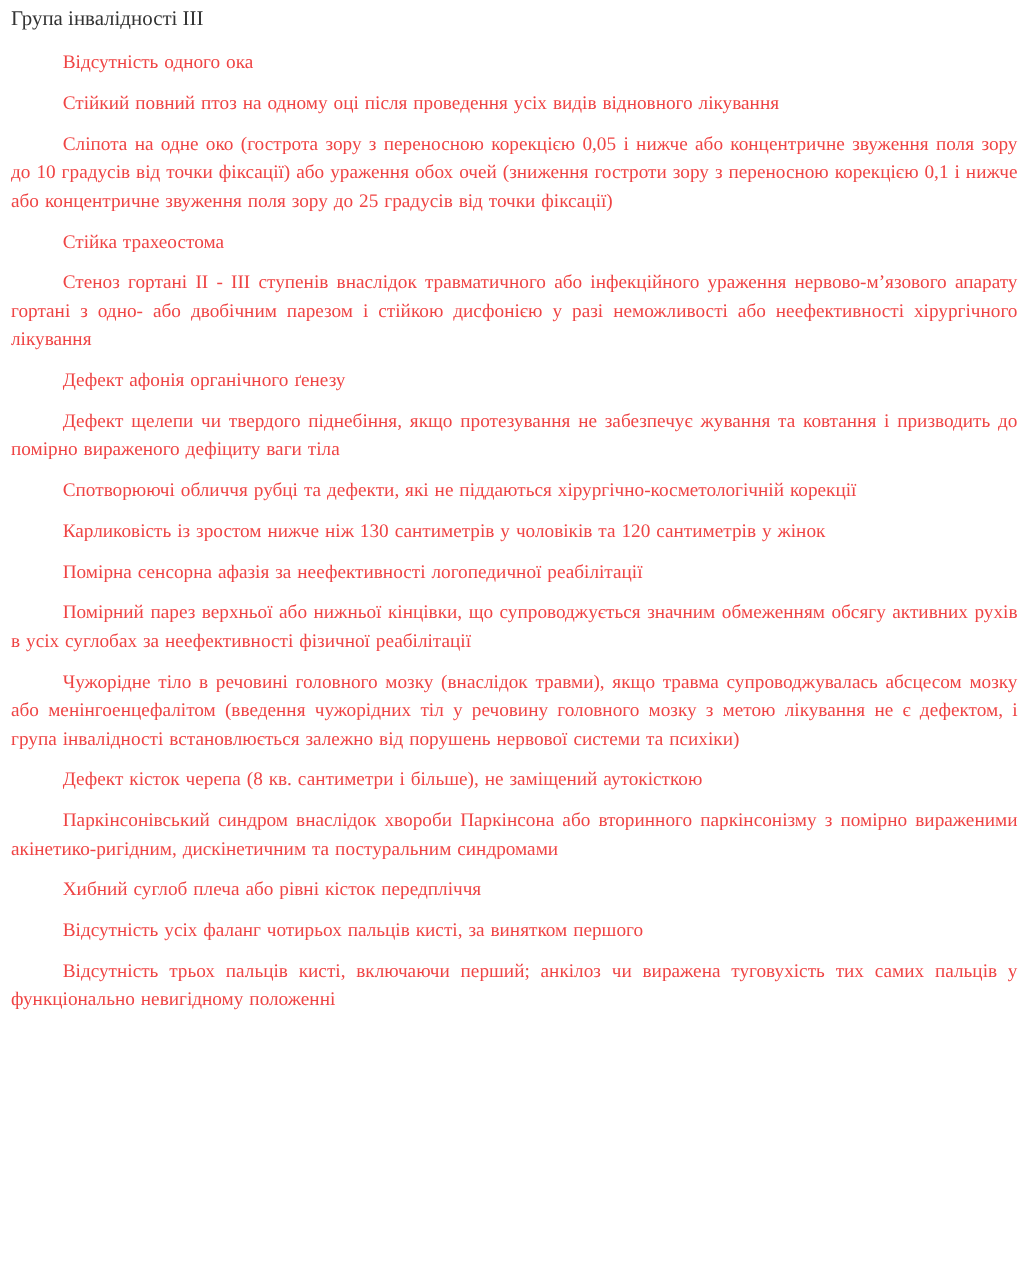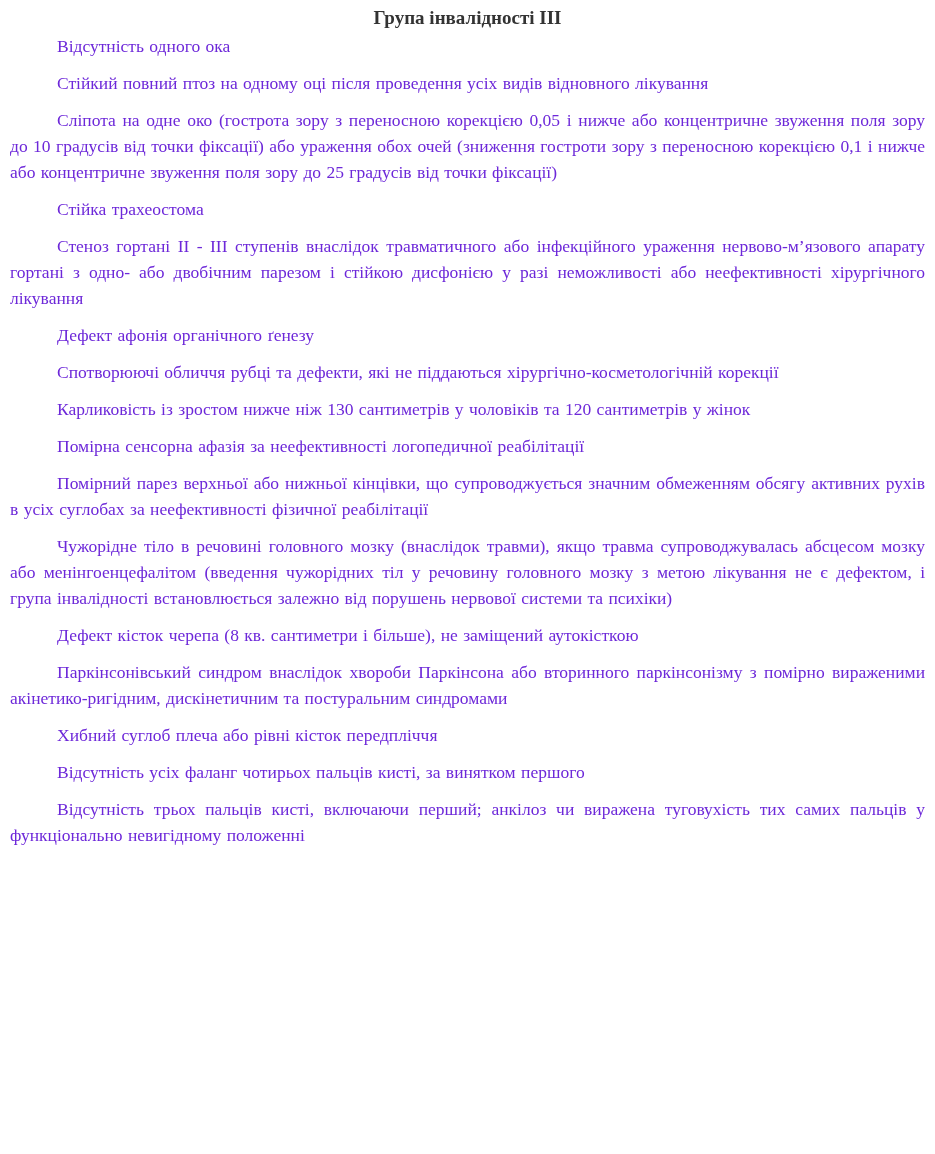--- a/index.html
+++ b/index.html
@@ -12,50 +12,50 @@
     width: 935px;
     min-height: 1154px;
     box-sizing: border-box;
     padding: 7px 10px 10px 10px;
     background: #ffffff;
     color: #333333;
     font-family: "Liberation Serif", "DejaVu Serif", serif;
   }
   .doc-title {
     font-size: 19px;
-    font-weight: bold;
-    text-align: center;
-    margin: 0 0 4px 0;
+    font-weight: normal;
+    margin: 0 0 14px 0;
     color: #333333;
     font-family: "Liberation Serif", "DejaVu Serif", serif;
   }
   .para {
     font-size: 17.5px;
     line-height: 26px;
     text-align: justify;
     text-indent: 47px;
     margin: 0 0 11px 0;
-    color: #6d28d9;
+    color: #ef4444;
     word-spacing: 1px;
   }
   .para:last-child {
     margin-bottom: 0;
   }
 </style>
 </head>
 <body>
 
 <div class="page">
   <h1 class="doc-title">Група інвалідності III</h1>
   <p class="para">Відсутність одного ока</p>
   <p class="para">Стійкий повний птоз на одному оці після проведення усіх видів відновного лікування</p>
   <p class="para">Сліпота на одне око (гострота зору з переносною корекцією 0,05 і нижче або концентричне звуження поля зору до 10 градусів від точки фіксації) або ураження обох очей (зниження гостроти зору з переносною корекцією 0,1 і нижче або концентричне звуження поля зору до 25 градусів від точки фіксації)</p>
   <p class="para">Стійка трахеостома</p>
   <p class="para">Стеноз гортані II - III ступенів внаслідок травматичного або інфекційного ураження нервово-м’язового апарату гортані з одно- або двобічним парезом і стійкою дисфонією у разі неможливості або неефективності хірургічного лікування</p>
   <p class="para">Дефект афонія органічного ґенезу</p>
+  <p class="para">Дефект щелепи чи твердого піднебіння, якщо протезування не забезпечує жування та ковтання і призводить до помірно вираженого дефіциту ваги тіла</p>
   <p class="para">Спотворюючі обличчя рубці та дефекти, які не піддаються хірургічно-косметологічній корекції</p>
   <p class="para">Карликовість із зростом нижче ніж 130 сантиметрів у чоловіків та 120 сантиметрів у жінок</p>
   <p class="para">Помірна сенсорна афазія за неефективності логопедичної реабілітації</p>
   <p class="para">Помірний парез верхньої або нижньої кінцівки, що супроводжується значним обмеженням обсягу активних рухів в усіх суглобах за неефективності фізичної реабілітації</p>
   <p class="para">Чужорідне тіло в речовині головного мозку (внаслідок травми), якщо травма супроводжувалась абсцесом мозку або менінгоенцефалітом (введення чужорідних тіл у речовину головного мозку з метою лікування не є дефектом, і група інвалідності встановлюється залежно від порушень нервової системи та психіки)</p>
   <p class="para">Дефект кісток черепа (8 кв. сантиметри і більше), не заміщений аутокісткою</p>
   <p class="para">Паркінсонівський синдром внаслідок хвороби Паркінсона або вторинного паркінсонізму з помірно вираженими акінетико-ригідним, дискінетичним та постуральним синдромами</p>
   <p class="para">Хибний суглоб плеча або рівні кісток передпліччя</p>
   <p class="para">Відсутність усіх фаланг чотирьох пальців кисті, за винятком першого</p>
   <p class="para">Відсутність трьох пальців кисті, включаючи перший; анкілоз чи виражена туговухість тих самих пальців у функціонально невигідному положенні</p>

